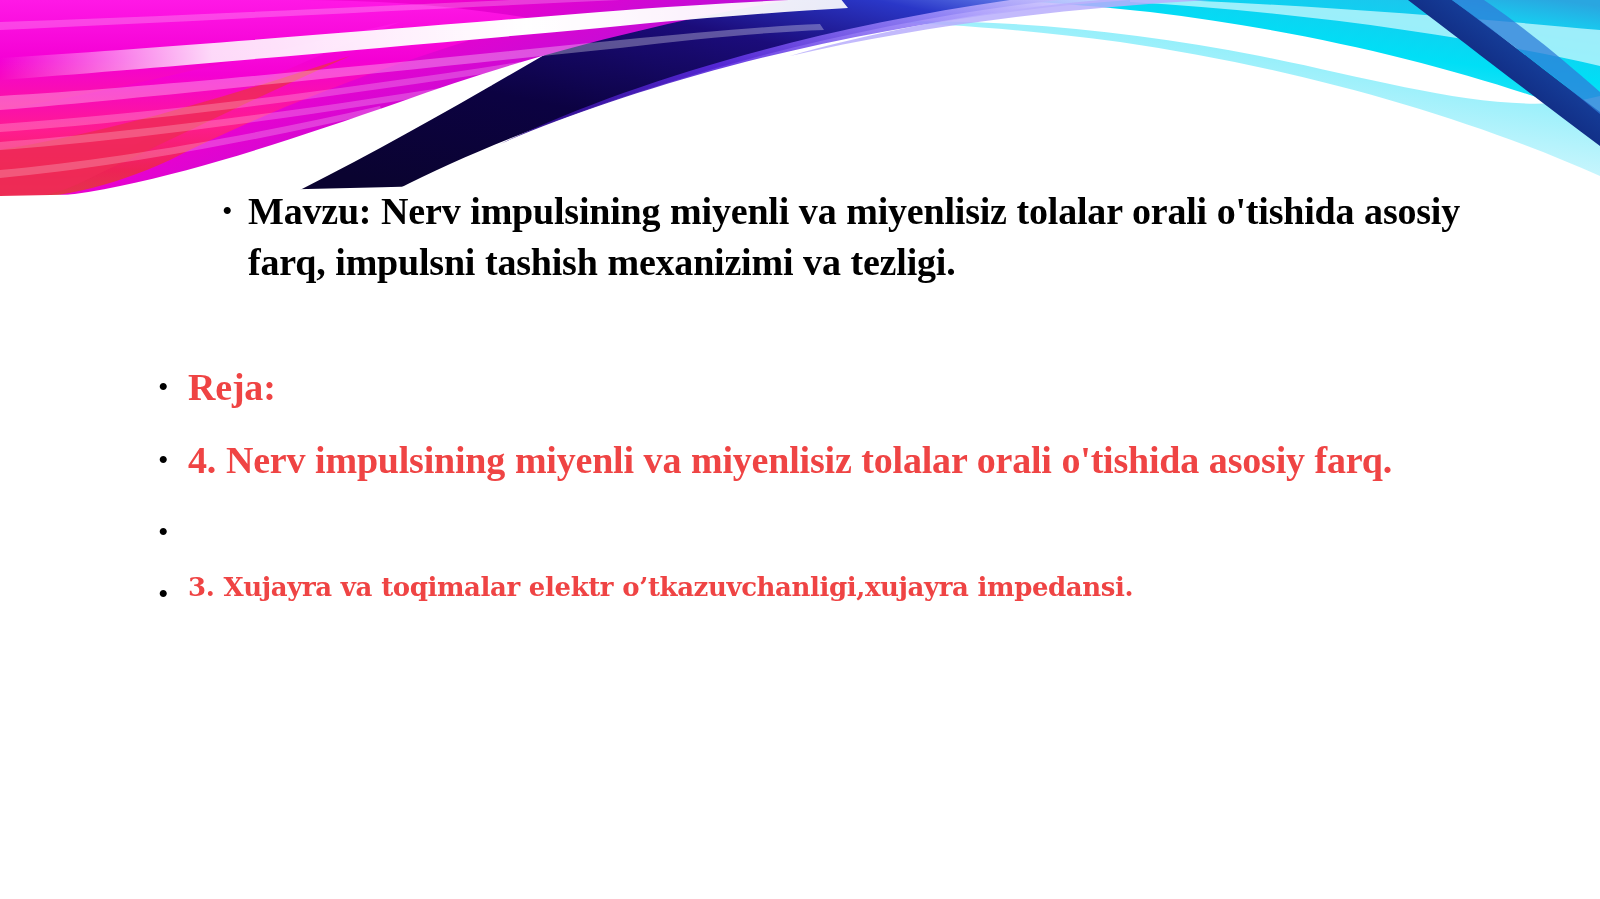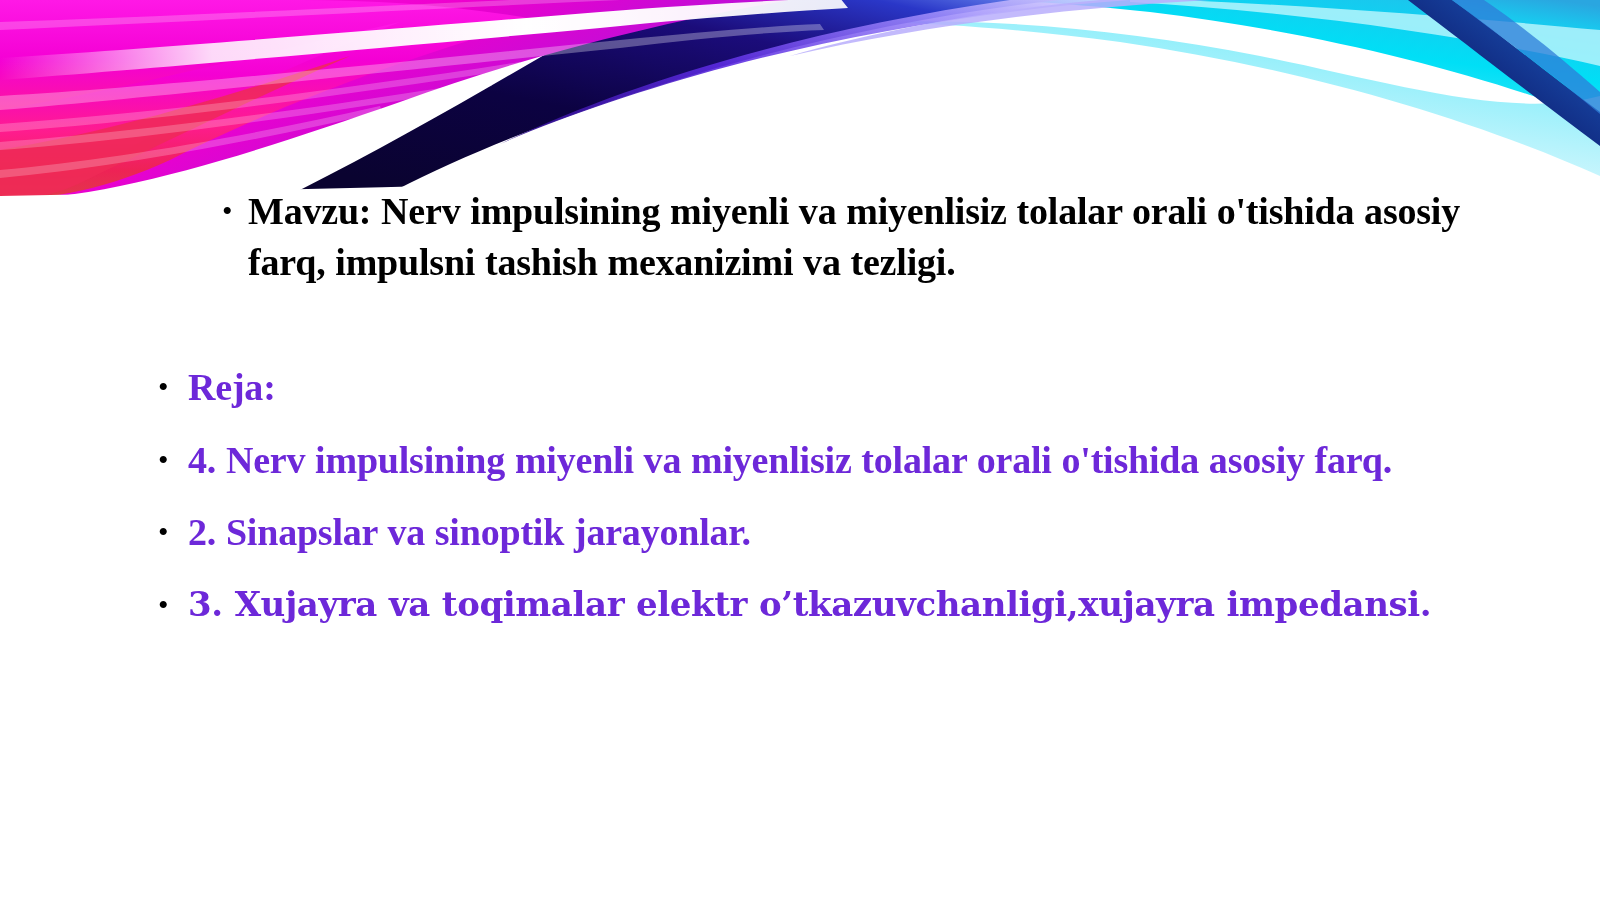--- a/index.html
+++ b/index.html
@@ -75,29 +75,29 @@
     margin-bottom: 22px;
   }
   .body-item .bullet-dot {
     font-size: 30px;
     width: 30px;
     padding-top: 10px;
   }
   .body-text {
     font-size: 38px;
     font-weight: bold;
-    color: #6d28d9;
+    color: #ef4444;
     line-height: 1.33;
     letter-spacing: -0.2px;
     word-spacing: 0.5px;
   }
   
   .body-text.wide {
     font-family: "DejaVu Serif", "Liberation Serif", serif;
-    font-size: 34px;
+    font-size: 26px;
     line-height: 1.42;
     letter-spacing: -0.4px;
   }
 </style>
 </head>
 <body>
 
 <div id="slide">
 
   <div id="banner">
@@ -198,21 +198,20 @@
       <span class="body-text">Reja:</span>
     </div>
 
     <div class="body-item">
       <span class="bullet-dot">•</span>
       <span class="body-text">4.  Nerv impulsining  miyenli va miyenlisiz tolalar orali o'tishida asosiy farq.</span>
     </div>
 
     <div class="body-item">
       <span class="bullet-dot">•</span>
-      <span class="body-text">2. Sinapslar va sinoptik jarayonlar.</span>
     </div>
 
     <div class="body-item">
       <span class="bullet-dot">•</span>
       <span class="body-text wide">3. Xujayra va toqimalar elektr o’tkazuvchanligi,xujayra impedansi.</span>
     </div>
 
   </div>
 
 </div>

